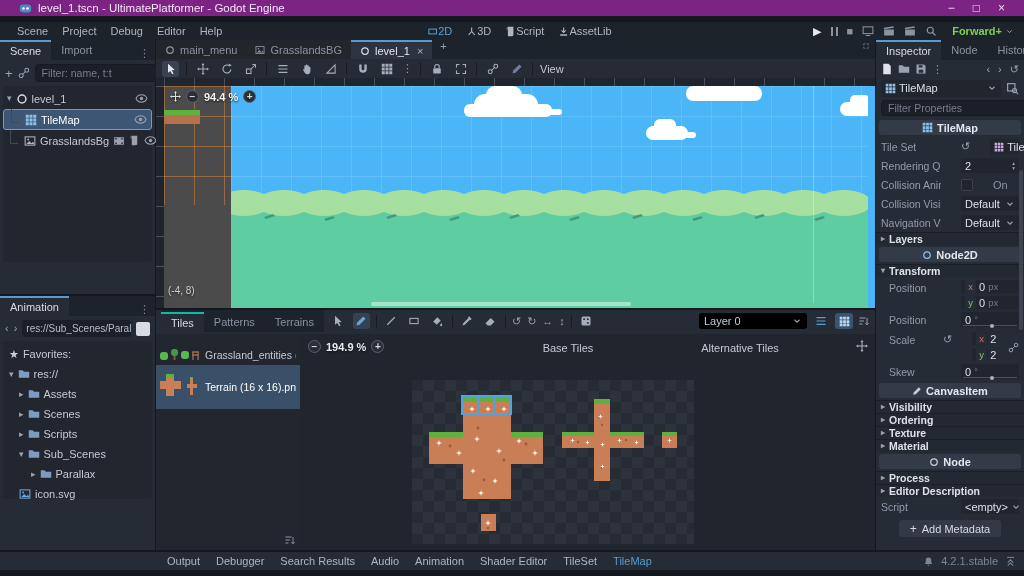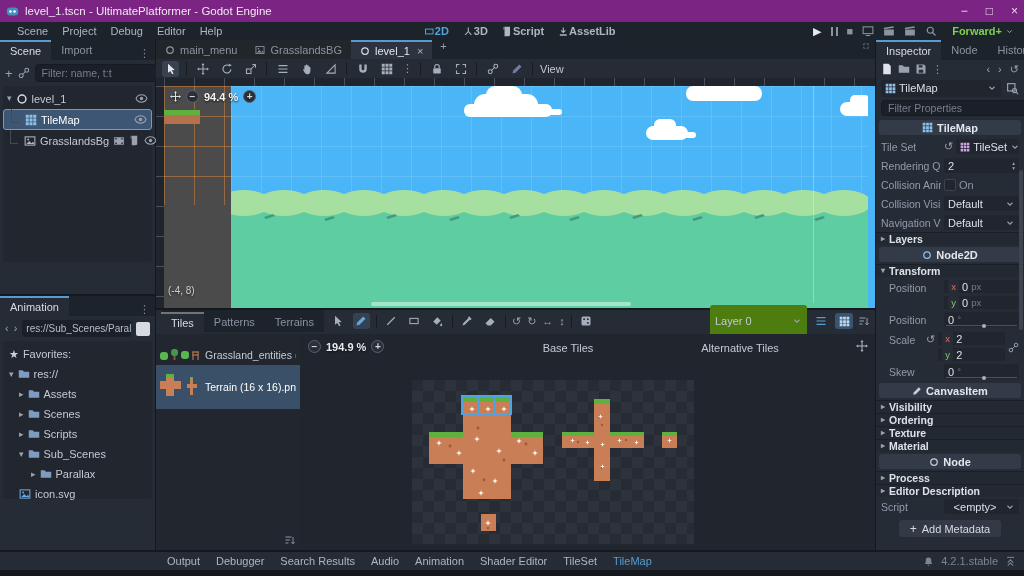--- a/index.html
+++ b/index.html
@@ -1,27 +1,27 @@
 <!DOCTYPE html>
 <html><head>
 <meta charset="utf-8">
 <style>
 *{margin:0;padding:0;box-sizing:border-box;font-family:"Liberation Sans",sans-serif}
 html,body{width:1024px;height:576px;overflow:hidden;background:#14181f;color:#c9cfd9;font-size:11px}
 svg{display:block}
 .ic{flex:none}
 
-#titlebar{position:absolute;left:0;top:0;width:1024px;height:22px;background:#7c2483;display:flex;align-items:center;padding:0 6px;color:#f2e6f4;font-size:11.5px}
+#titlebar{position:absolute;left:0;top:0;width:1024px;height:16px;background:#7c2483;display:flex;align-items:center;padding:0 19px;color:#f2e6f4;font-size:11.5px}
 #titlebar .win-btns{margin-left:auto;display:flex;gap:18px;color:#e9d9ee;font-size:12px}
 #titlebar .win-btns span{cursor:default}
 
 #menubar{position:absolute;left:0;top:22px;width:1024px;height:18px;background:#1d232b;display:flex;align-items:center;padding:0 10px;color:#aeb6c2}
 #menubar .menu{padding:0 7px}
 #ws{position:absolute;left:50%;top:0;height:18px;transform:translateX(-46%);display:flex;align-items:center;gap:14px}
-.ws-item{display:flex;align-items:center;color:#aeb6c2;font-weight:bold}
+.ws-item{display:flex;align-items:center;color:#aeb6c2;font-weight:normal}
 .ws-item.active{color:#55a3dc}
 #playbar{margin-left:auto;display:flex;align-items:center;gap:9px;color:#8b93a1}
 #playbar .play{color:#e6eaf0}
 .pause-ic{width:7px;height:9px;border-left:2px solid currentColor;border-right:2px solid currentColor}
 #renderer{color:#7fd14f;font-weight:bold;margin-left:6px;display:flex;gap:3px;align-items:center}
 
 .dock{position:absolute;background:#262c36}
 .tabbar{display:flex;align-items:flex-end;height:20px;background:#1d232b;padding-left:0}
 .tab{height:20px;display:flex;align-items:center;padding:0 10px;color:#8b93a1;background:#1d232b}
 .tab.active{background:#262c36;color:#d6dbe3;border-top:2px solid #569cd0}
@@ -70,24 +70,24 @@
 #vp-zoom{position:absolute;left:6px;top:4px;display:flex;align-items:center;gap:5px;color:#f2f5f8;text-shadow:0 1px 2px rgba(0,0,0,.8);font-weight:bold}
 .zbtn{width:13px;height:13px;border-radius:50%;background:#2b313a;border:1px solid #59616d;color:#d6dbe3;display:flex;align-items:center;justify-content:center;font-size:10px;line-height:1}
 #vp-coords{position:absolute;left:4px;bottom:12px;color:rgba(255,255,255,.75);text-shadow:0 1px 2px rgba(0,0,0,.6);font-size:10px}
 #vp-hscroll{position:absolute;left:207px;bottom:2px;width:260px;height:4px;background:rgba(255,255,255,.45);border-radius:2px}
 #scene-bound{position:absolute;left:649px;top:0;width:1px;height:217px;background:rgba(255,255,255,.3)}
 
 #tm-panel{position:absolute;left:156px;top:310px;width:719px;height:240px;background:#262c36}
 #tm-toolbar{display:flex;align-items:center;height:22px;gap:6px;padding:0 5px;color:#a6aebb}
 #tm-tabs{display:flex;height:22px;align-items:flex-end;background:#1d232b;border-radius:3px 3px 0 0}
 .tmtab{height:20px;display:flex;align-items:center;padding:0 10px;color:#8b93a1}
-.tmtab.active{background:#262c36;color:#d6dbe3;border-top:2px solid #737373}
+.tmtab.active{background:#262c36;color:#d6dbe3;border-top:2px solid #14b8a6}
 #tm-toolbar .tool.active{background:#344254;border-radius:3px;color:#62a7dd}
 #tm-right{margin-left:auto;display:flex;align-items:center;gap:5px}
-#layer-dd{width:97px;height:16px;background:#4d7c0f;border-radius:3px;display:flex;align-items:center;padding:16px 5px;color:#c3cad4}
+#layer-dd{width:108px;height:16px;background:#000000;border-radius:3px;display:flex;align-items:center;padding:0 5px;color:#c3cad4}
 #layer-dd .g{margin-left:auto}
 .sqbtn{width:18px;height:16px;border-radius:3px;display:flex;align-items:center;justify-content:center;color:#569cd0}
 .sqbtn.on{background:#3a5470}
 #tm-body{position:absolute;left:0;top:24px;right:0;bottom:0;display:flex}
 #tm-sources{width:144px;background:#21262f;padding-top:10px;position:relative}
 .src{display:flex;align-items:center;gap:5px;padding:4px 4px;color:#c3cad4;font-size:10.5px}
 .src.sel{background:#3a4f68;color:#fff}
 .src .lbl{white-space:nowrap;overflow:hidden}
 #src-sort{position:absolute;right:4px;bottom:4px;color:#8b93a1}
 #tm-atlas{flex:1;position:relative;background:#21262e;overflow:hidden}
@@ -96,21 +96,21 @@
 #alt-lbl{position:absolute;left:385px;top:8px;width:110px;text-align:center;color:#c3cad4}
 #atlas-pan{position:absolute;right:7px;top:6px;color:#aeb6c2}
 #checker{position:absolute;left:112px;top:46px;width:282px;height:164px;background-image:conic-gradient(#2d333d 25%,#262b34 0 50%,#2d333d 0 75%,#262b34 0);background-size:22px 22px}
 
 #inspector{left:876px;top:40px;width:148px;height:510px;overflow:hidden}
 #insp-scroll{position:absolute;right:1px;top:130px;width:4px;height:160px;background:#3f4550;border-radius:2px}
 .irow{display:flex;align-items:center;gap:5px;padding:0 5px;height:19px}
 .section{margin:2px 3px;height:15px;background:#343b48;border-radius:3px;display:flex;align-items:center;justify-content:center;gap:4px;color:#e2e7ee;font-weight:bold}
 .grp{display:flex;align-items:center;gap:4px;height:13px;padding:0 5px;background:#232932;border-top:1px solid #1b2028;color:#dde2e9;font-weight:bold;font-size:10.5px}
 .grp .g{font-size:8px;color:#9aa2b0}
-.prow{display:flex;align-items:center;gap:3px;padding:1px 5px;min-height:19px}
+.prow{display:flex;align-items:center;gap:20px;padding:1px 5px;min-height:19px}
 .plabel{width:60px;flex:none;color:#939bab;font-size:10.5px;white-space:nowrap;overflow:hidden}
 .vbox{flex:1;height:15px;background:#20252e;border-radius:2px;display:flex;align-items:center;gap:3px;padding:0 4px;color:#dbe0e8;position:relative;min-width:0}
 .vbox .unit{color:#737b89;font-size:9.5px}
 .vbox .chev{margin-left:auto;color:#9aa2b0}
 .axis{width:11px;height:13px;background:#272d37;border-radius:2px;text-align:center;font-size:9.5px;line-height:13px;flex:none}
 .axis.x{color:#e06c5d}.axis.y{color:#83c95b}
 .slider-track{position:absolute;left:2px;right:2px;bottom:1px;height:1px;background:#4a525e}
 .slider-thumb{position:absolute;left:50%;bottom:-1px;width:4px;height:4px;border-radius:50%;background:#aab2bf}
 .spin{margin-left:auto;display:flex;flex-direction:column;font-size:5.5px;line-height:4.5px;color:#9aa2b0}
 .checkbox{width:12px;height:12px;background:#20252e;border:1px solid #3c434f;border-radius:2px;flex:none}

